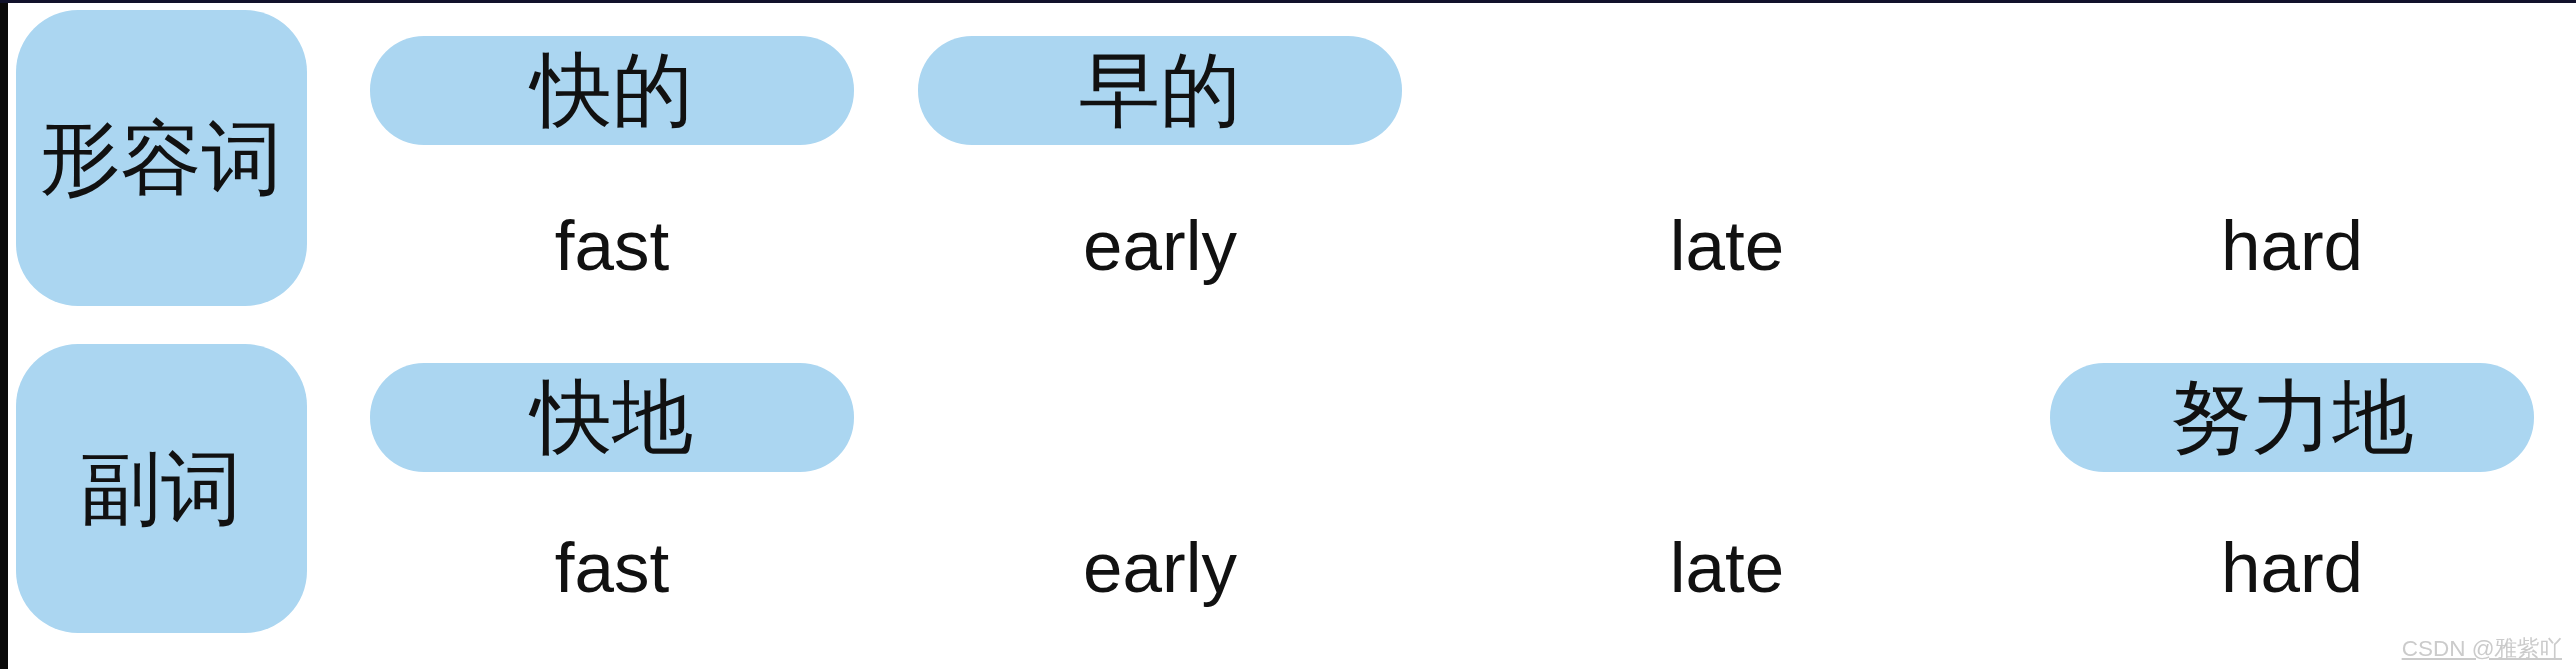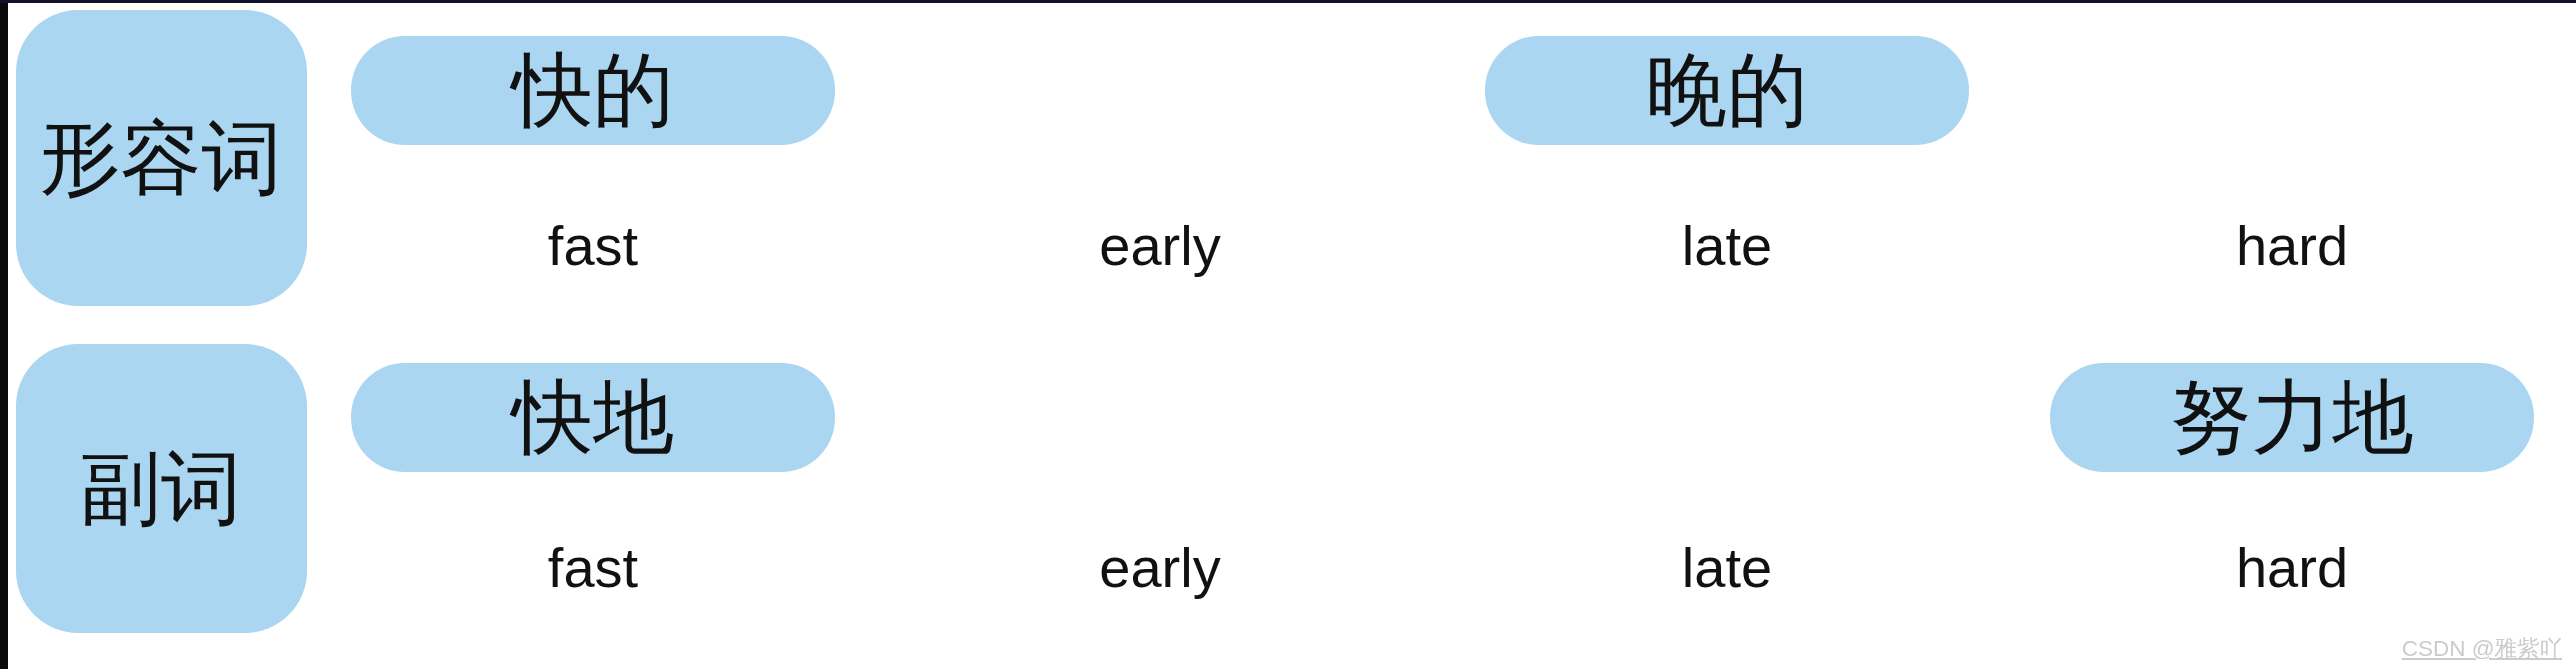--- a/index.html
+++ b/index.html
@@ -52,29 +52,29 @@
     line-height: 1;
     white-space: nowrap;
   }
   .en {
     position: absolute;
     width: 484px;
     height: 97px;
     display: flex;
     align-items: center;
     justify-content: center;
-    font-size: 56px;
+    font-size: 71px;
     line-height: 1;
     white-space: nowrap;
   }
   .r1-pill { top: 36px; }
   .r1-en   { top: 197px; }
   .r2-pill { top: 363px; text-align: center; }
   .r2-en   { top: 519px; }
-  .c0 { left: 351px; }
+  .c0 { left: 370px; }
   .c1 { left: 918px; }
   .c2 { left: 1485px; }
   .c3 { left: 2050px; }
   .watermark {
     position: absolute;
     right: 14px;
     bottom: 5.2px;
     font-size: 22.5px;
     color: #cbcbcb;
     white-space: nowrap;
@@ -87,21 +87,21 @@
 <div class="canvas">
 
   <div class="edge-left"></div>
   <div class="edge-top"></div>
 
   <div class="header-box hb-r1">
     <span>形容词</span>
   </div>
 
   <div class="pill r1-pill c0">快的</div>
-  <div class="pill r1-pill c2">晚的</div>
+  <div class="pill r1-pill c1">早的</div>
 
   <div class="en r1-en c0">fast</div>
   <div class="en r1-en c1">early</div>
   <div class="en r1-en c2">late</div>
   <div class="en r1-en c3">hard</div>
 
   <div class="header-box hb-r2">
     <span>副词</span>
   </div>
 

